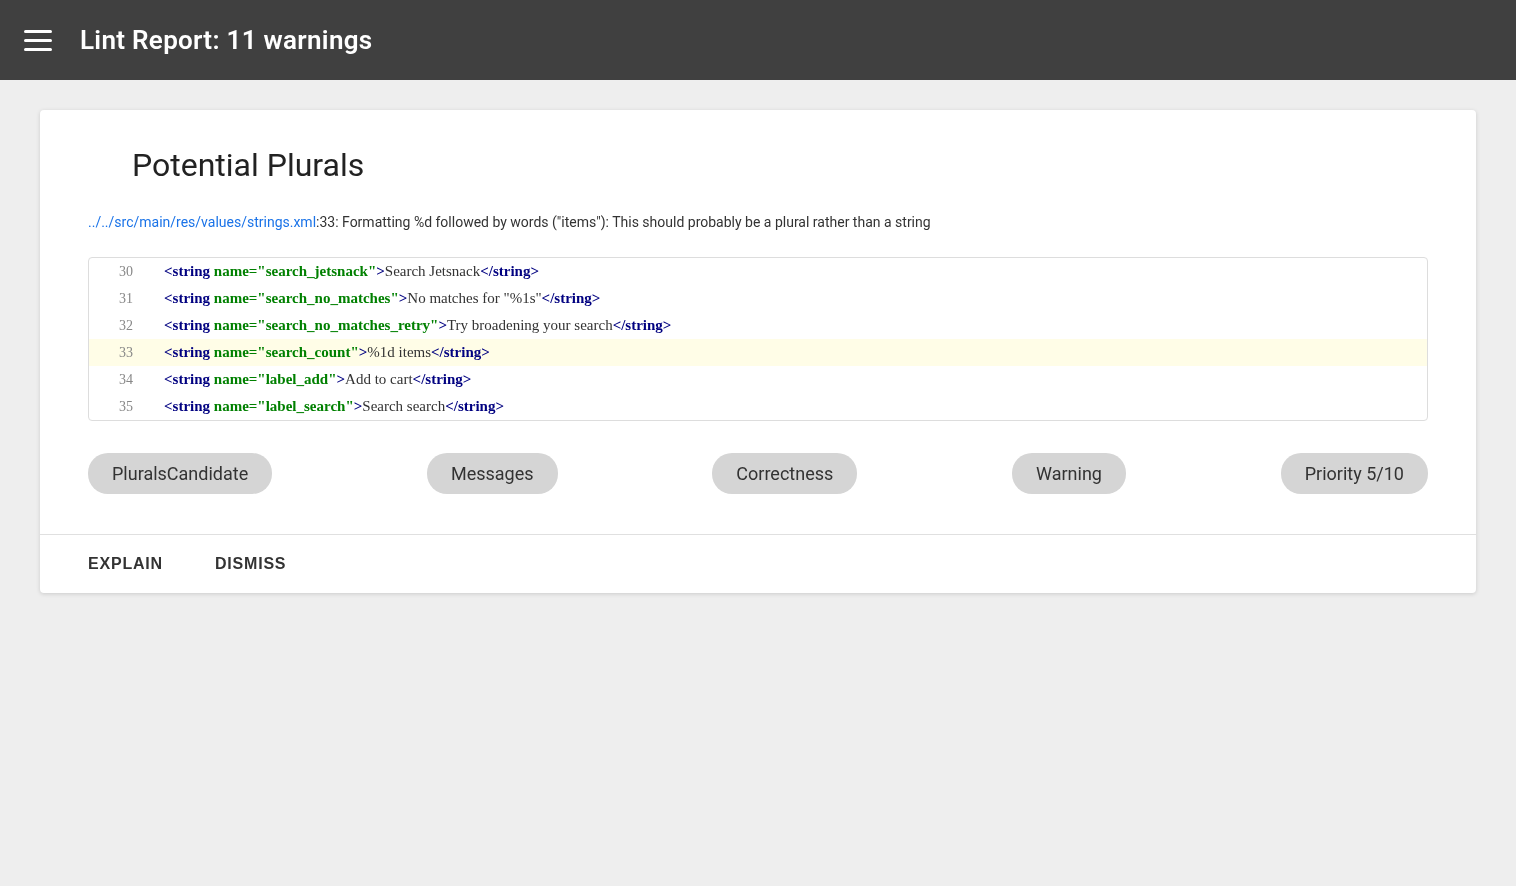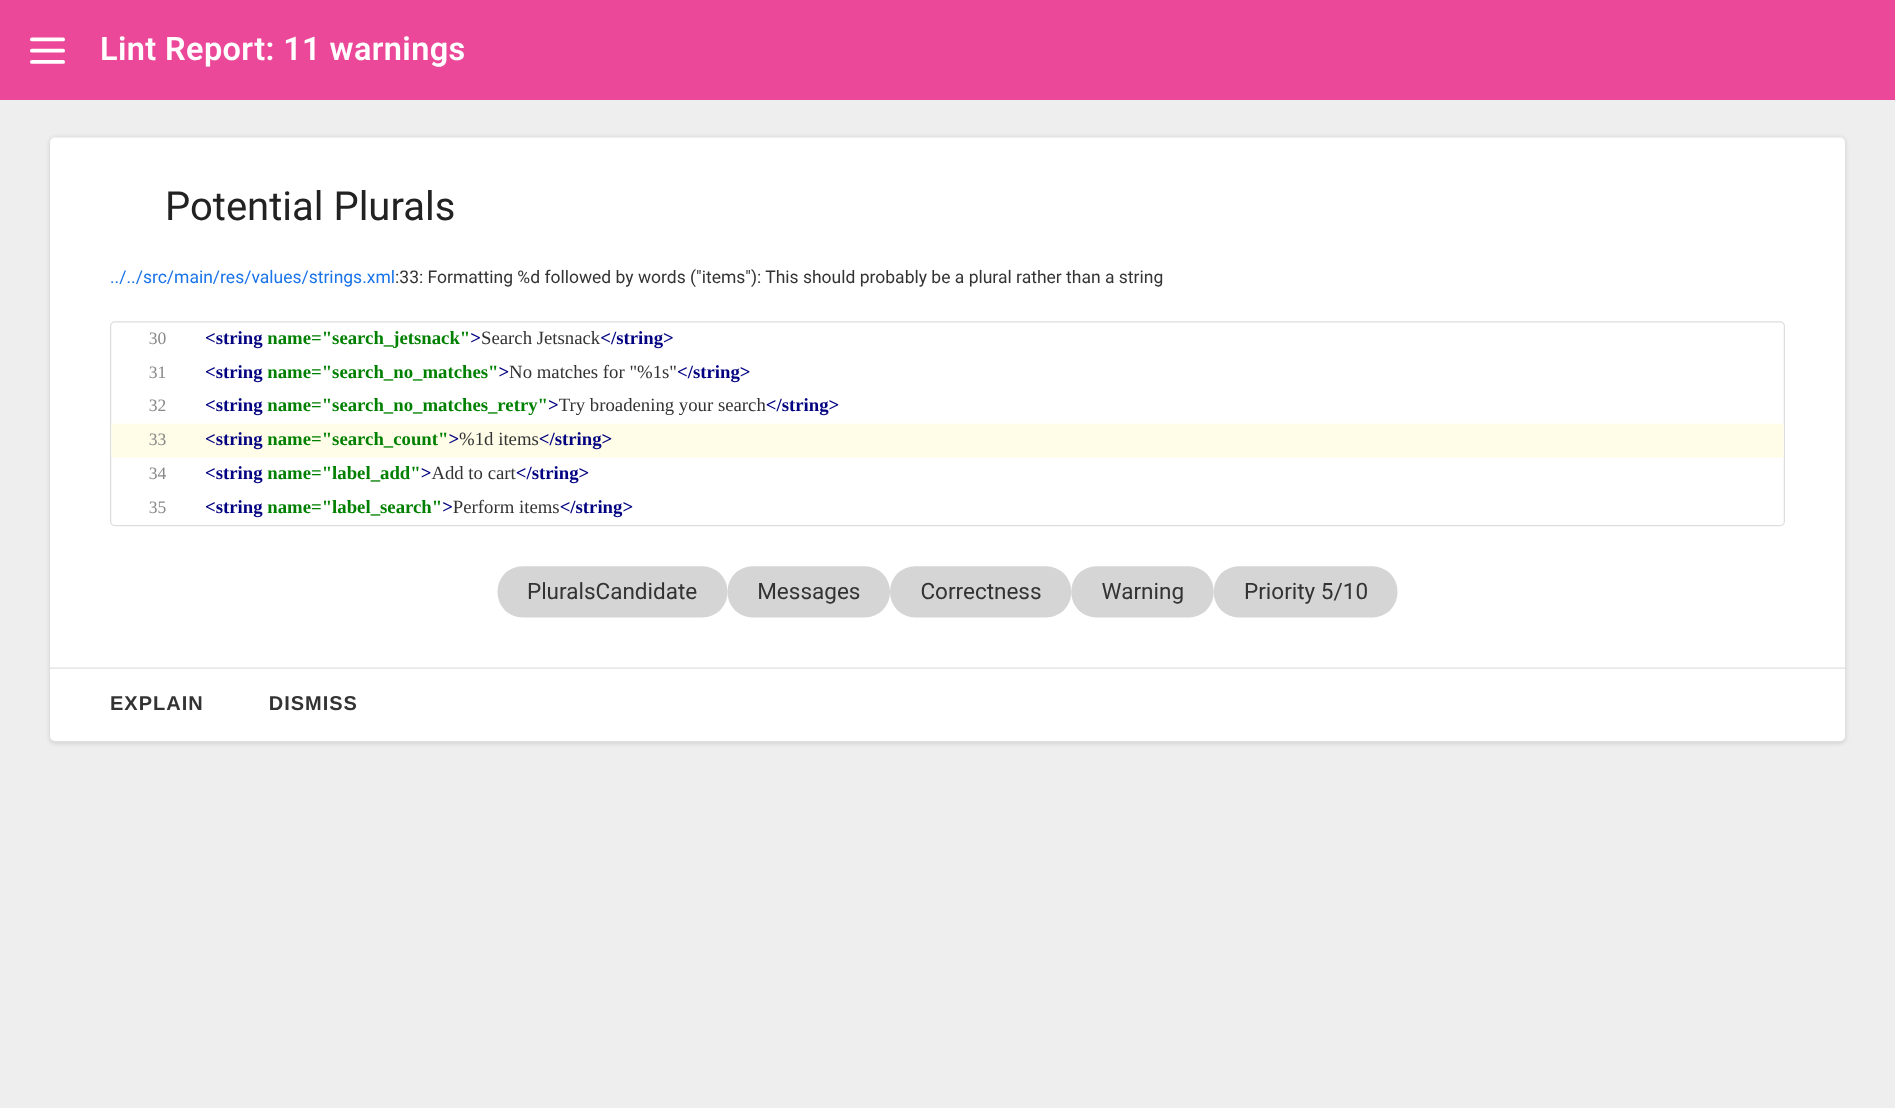--- a/index.html
+++ b/index.html
@@ -5,21 +5,21 @@
     * { box-sizing: border-box; margin: 0; padding: 0; }
     body {
       font-family: Roboto, Arial, sans-serif;
       background: #eeeeee;
       min-height: 886px;
       width: 1516px;
     }
 
     
     .app-bar {
-      background: #ec4899;
+      background: #404040;
       height: 80px;
       display: flex;
       align-items: center;
       padding: 0 24px;
       gap: 28px;
     }
     .hamburger-icon {
       display: flex;
       flex-direction: column;
       gap: 6px;
@@ -120,21 +120,21 @@
     }
     .code-text {
       color: #333;
     }
 
     
     .tags-row {
       display: flex;
       gap: 0;
       flex-wrap: wrap;
-      justify-content: center;
+      justify-content: space-between;
       margin-bottom: 8px;
     }
     .chip {
       background: #d5d5d5;
       border-radius: 20px;
       padding: 10px 24px;
       font-size: 18px;
       color: #333;
       font-weight: 400;
     }
@@ -203,21 +203,21 @@
           <span class="code-content">    <span class="code-tag">&lt;string</span> <span class="code-attr-name">name=</span><span class="code-attr-value">"search_count"</span><span class="code-tag">&gt;</span><span class="code-text">%1d items</span><span class="code-tag">&lt;/string&gt;</span></span>
         </div>
 
         <div class="code-line">
           <span class="line-number">34</span>
           <span class="code-content">    <span class="code-tag">&lt;string</span> <span class="code-attr-name">name=</span><span class="code-attr-value">"label_add"</span><span class="code-tag">&gt;</span><span class="code-text">Add to cart</span><span class="code-tag">&lt;/string&gt;</span></span>
         </div>
 
         <div class="code-line">
           <span class="line-number">35</span>
-          <span class="code-content">    <span class="code-tag">&lt;string</span> <span class="code-attr-name">name=</span><span class="code-attr-value">"label_search"</span><span class="code-tag">&gt;</span><span class="code-text">Perform items</span><span class="code-tag">&lt;/string&gt;</span></span>
+          <span class="code-content">    <span class="code-tag">&lt;string</span> <span class="code-attr-name">name=</span><span class="code-attr-value">"label_search"</span><span class="code-tag">&gt;</span><span class="code-text">Search search</span><span class="code-tag">&lt;/string&gt;</span></span>
         </div>
       </div>
 
       <div class="tags-row">
         <span class="chip">PluralsCandidate</span>
         <span class="chip">Messages</span>
         <span class="chip">Correctness</span>
         <span class="chip">Warning</span>
         <span class="chip">Priority 5/10</span>
       </div>

